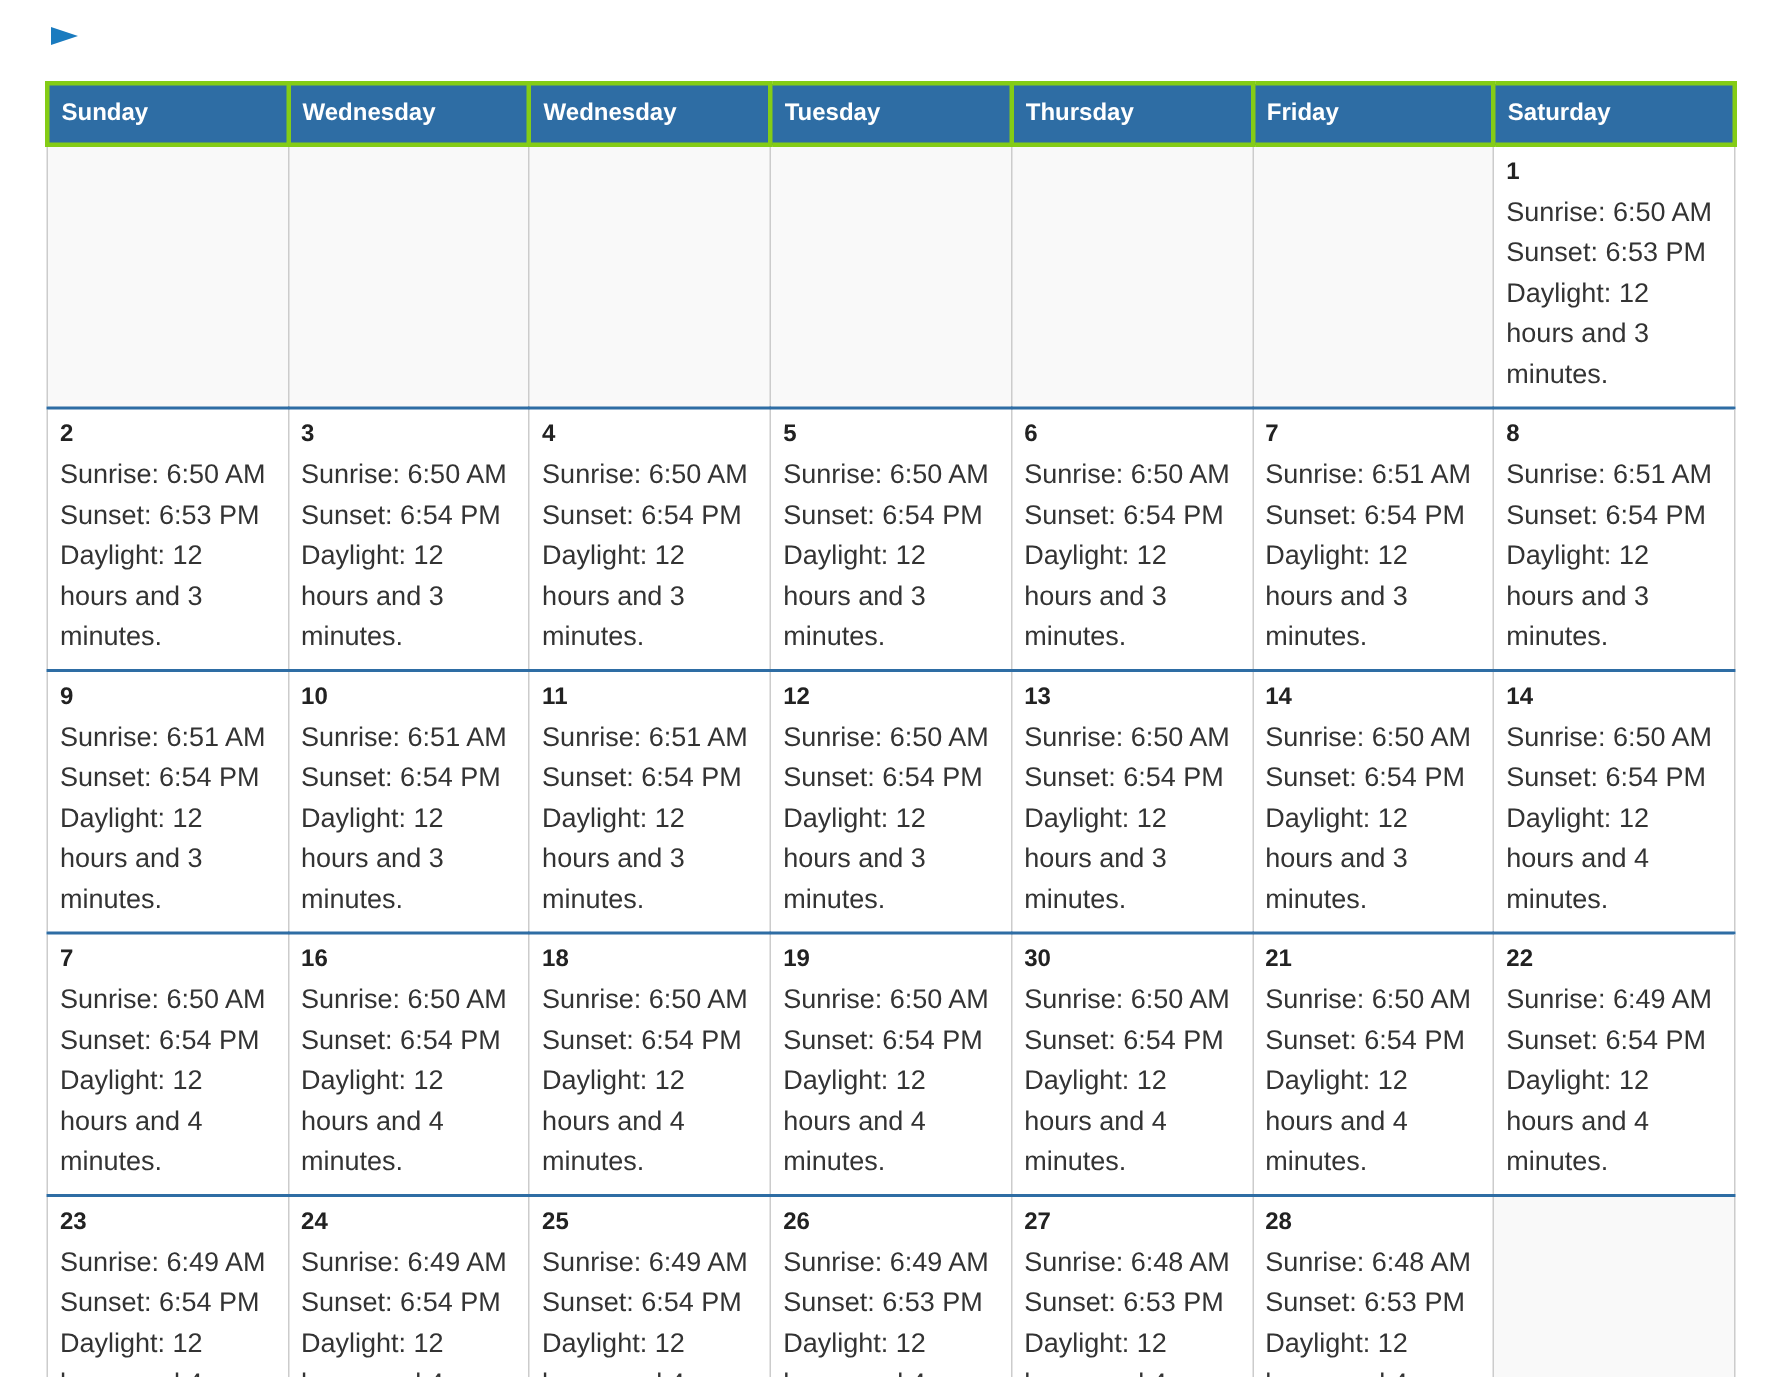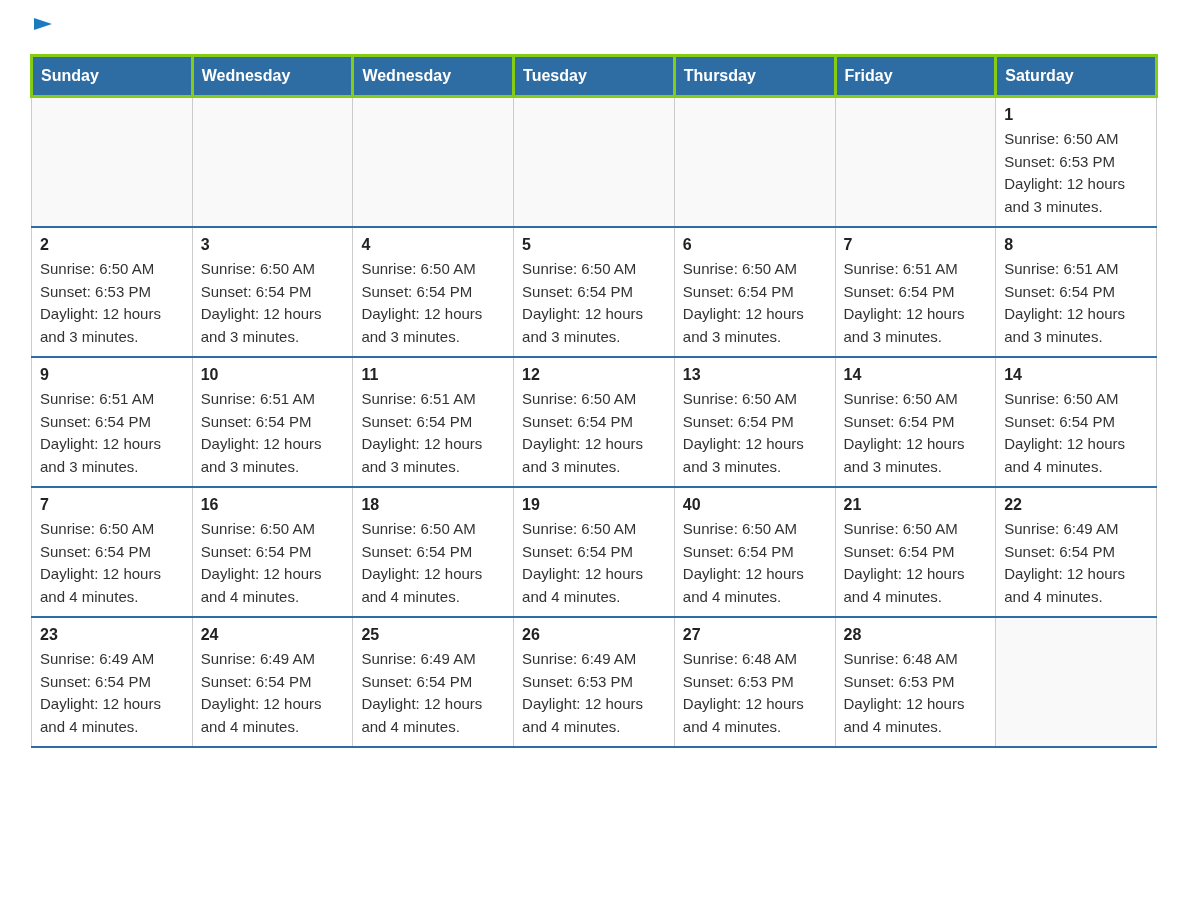--- a/index.html
+++ b/index.html
@@ -75,21 +75,21 @@
       border-bottom: 2px solid #2e6da4;
     }
     .day-num {
       font-size: 16px;
       font-weight: bold;
       color: #222;
       display: block;
       margin-bottom: 4px;
     }
     .day-info {
-      font-size: 15px;
+      font-size: 18px;
       color: #333;
       line-height: 1.5;
     }
     .empty-cell {
       background: #f9f9f9;
     }
   </style>
 </head>
 <body>
 
@@ -205,21 +205,21 @@
         </td>
         <td>
           <span class="day-num">18</span>
           <div class="day-info">Sunrise: 6:50 AM<br>Sunset: 6:54 PM<br>Daylight: 12 hours and 4 minutes.</div>
         </td>
         <td>
           <span class="day-num">19</span>
           <div class="day-info">Sunrise: 6:50 AM<br>Sunset: 6:54 PM<br>Daylight: 12 hours and 4 minutes.</div>
         </td>
         <td>
-          <span class="day-num">40</span>
+          <span class="day-num">30</span>
           <div class="day-info">Sunrise: 6:50 AM<br>Sunset: 6:54 PM<br>Daylight: 12 hours and 4 minutes.</div>
         </td>
         <td>
           <span class="day-num">21</span>
           <div class="day-info">Sunrise: 6:50 AM<br>Sunset: 6:54 PM<br>Daylight: 12 hours and 4 minutes.</div>
         </td>
         <td>
           <span class="day-num">22</span>
           <div class="day-info">Sunrise: 6:49 AM<br>Sunset: 6:54 PM<br>Daylight: 12 hours and 4 minutes.</div>
         </td>

